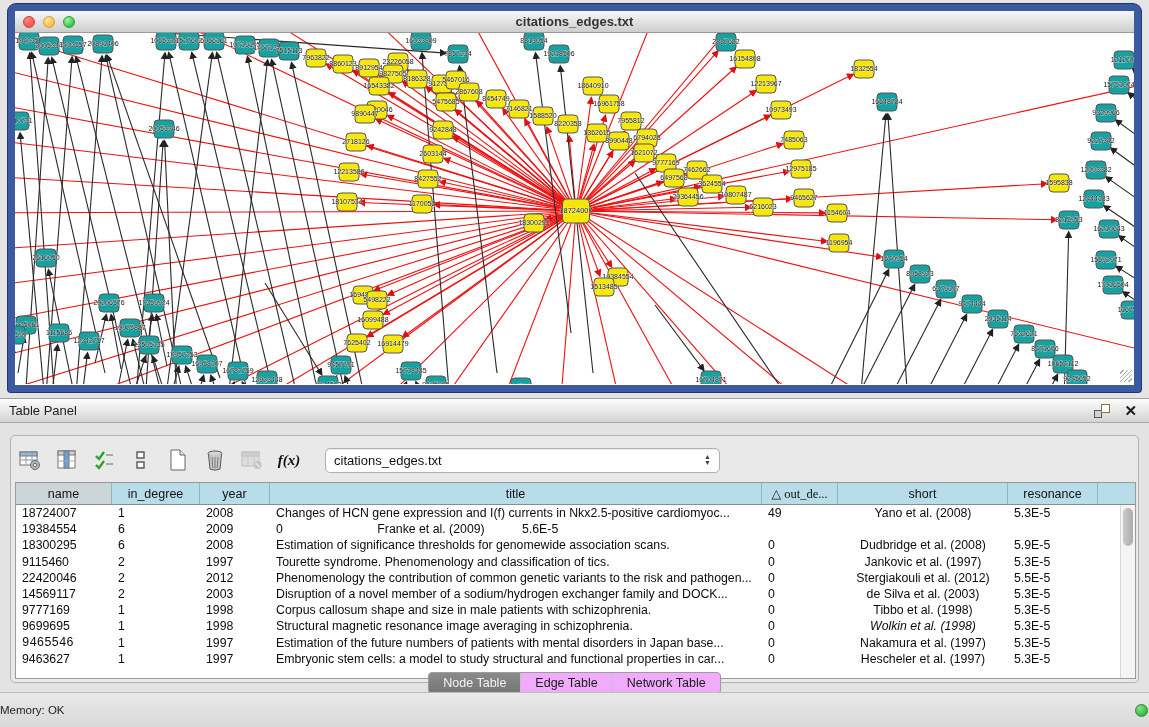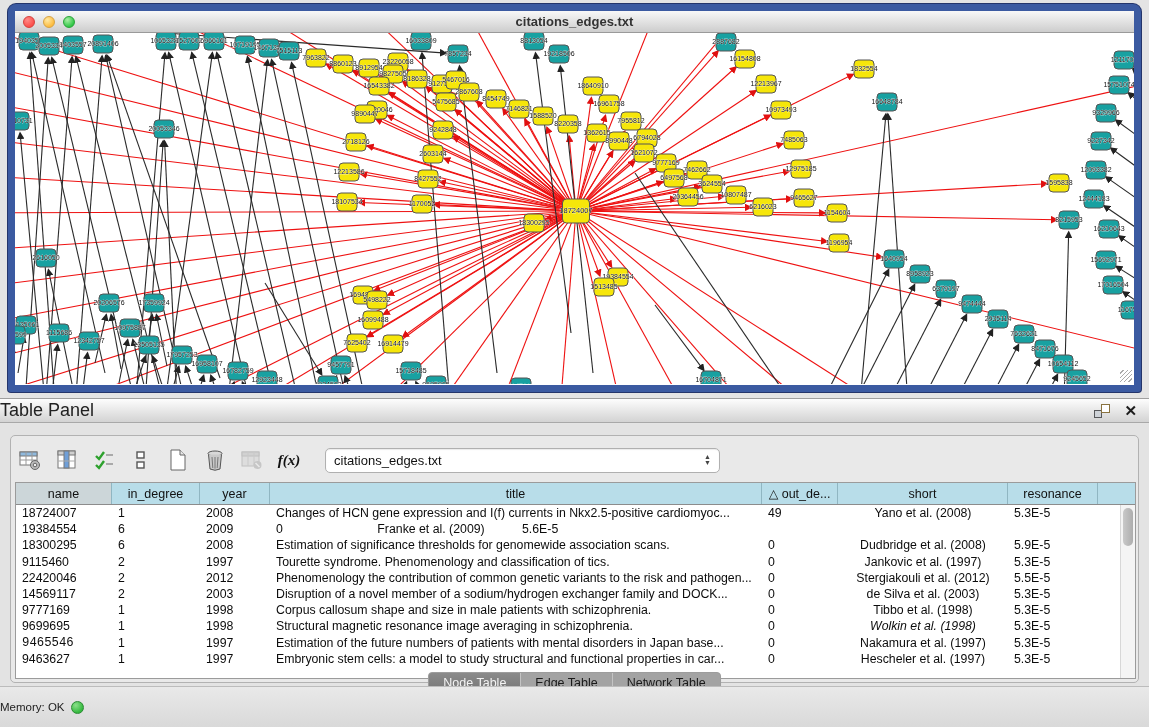--- a/index.html
+++ b/index.html
@@ -21,21 +21,21 @@
   .light.green { background:radial-gradient(circle at 35% 30%, #a9eea4, #33c748 70%); border:1px solid #29a338; }
   .net-canvas { position:relative; width:1119px; height:351px; background:#fff; overflow:hidden; }
   .net-canvas svg { position:absolute; left:0; top:0; }
   .grip { position:absolute; right:2px; bottom:2px; width:12px; height:12px;
     background:repeating-linear-gradient(135deg,transparent 0 2px,#aaa 2px 3px); }
 
   
   .panel-header { position:absolute; left:0; top:398px; width:1149px; height:25px;
     background:linear-gradient(#fdfdfd,#d3d3d3); border-top:1px solid #9f9f9f;
     border-bottom:1px solid #a8a8a8; display:flex; align-items:center; }
-  .panel-header .ptitle { font-size:18px; color:#222; }
+  .panel-header .ptitle { font-size:13px; color:#222; margin-left:9px; }
   .panel-header .spacer { flex:1; }
   .float-ic { width:16px; height:14px; position:relative; margin-right:14px; cursor:pointer; }
   .float-ic .sq1 { position:absolute; left:0; bottom:0; width:8px; height:8px; border:1px solid #57585a; background:#cfd3d8; }
   .float-ic .sq2 { position:absolute; right:0; top:0; width:9px; height:9px; border:1px solid #8a7340; background:#fff; }
   .close-ic { font-size:15px; font-weight:bold; color:#1c1c1c; margin-right:12px; cursor:pointer; line-height:1; }
 
   .panel-body { position:absolute; left:0; top:424px; width:1149px; height:276px; background:#e3e3e3; }
   .inner { position:absolute; left:10px; top:11px; width:1129px; height:248px;
     background:#e9e9e9; border:1px solid #b2b2b2; border-radius:5px; }
   .toolbar { position:absolute; left:6px; top:4px; height:40px; display:flex; align-items:center; gap:11px; }
@@ -56,29 +56,29 @@
   .th.first { background:#ccd6d9; }
   .tbody .tr { display:flex; height:16.2px; align-items:center; cursor:pointer; }
   .td { font-size:12.3px; color:#0c0c0c; white-space:nowrap; overflow:hidden; padding-left:6px; }
   .td.center { text-align:center; padding-left:0; }
   .vscroll { position:absolute; right:0; top:22px; bottom:0; width:15px; background:#f4f4f4; border-left:1px solid #d7d7d7; }
   .vthumb { position:absolute; left:2px; top:3px; width:10px; height:38px; background:linear-gradient(90deg,#c9c9c9,#adadad); border-radius:5px; }
 
   
   .tabs { position:absolute; left:0; top:672px; width:1149px; display:flex; justify-content:center; }
   .seg { display:flex; border:1px solid #9d9d9d; border-radius:4px; overflow:hidden;
-    background:#a3a3a3; box-shadow:0 1px 1px rgba(0,0,0,.12);align-items:center; }
+    background:#f0abfc; box-shadow:0 1px 1px rgba(0,0,0,.12);align-items:center; }
   .seg .tab { font-size:12.5px; padding:3px 14px; color:#1a1a1a; border-right:1px solid #c4c4c4; cursor:pointer; }
   .seg .tab:last-child { border-right:none; }
   .seg .tab.active { background:linear-gradient(#8b8b8b,#757575); color:#f4f4f4; }
 
   
-  .statusbar { position:absolute; left:0; bottom:0; width:1149px; height:41px;
+  .statusbar { position:absolute; left:0; bottom:0; width:1149px; height:35px;
     background:linear-gradient(#e9e9e9,#d9d9d9); border-top:1px solid #bcbcbc;
-    display:flex; align-items:center; justify-content:flex-start; gap:6px; padding-right:1px; }
+    display:flex; align-items:center; justify-content:space-between; gap:6px; padding-right:1px; }
   .statusbar .mem { font-size:11.5px; color:#222; }
   .memdot { width:13px; height:13px; border-radius:50%;
     background:radial-gradient(circle at 35% 30%, #8ce08a, #35b93f 70%); border:1px solid #2b8a33; }
 </style>
 </head>
 <body>
 
 <div class="net-window">
   <div class="titlebar">
     <div class="lights">
@@ -584,21 +584,21 @@
         <span class="arrows">▲<br>▼</span>
       </div>
     </div>
 
     <div class="tablewrap">
       <div class="thead" id="thead">
           <div class="th first" style="width: 96px;">name</div>
           <div class="th" style="width: 88px;">in_degree</div>
           <div class="th" style="width: 70px;">year</div>
           <div class="th" style="width: 492px;">title</div>
-          <div class="th" style="width: 76px;">△ out_de...</div>
+          <div class="th" style="width: 76px; font-family: Liberation Serif, serif;">△ out_de...</div>
           <div class="th" style="width: 170px;">short</div>
           <div class="th" style="width: 90px;">resonance</div>
         </div>
       <div class="tbody" id="tbody">
           <div class="tr">
             <div class="td" style="width: 96px;">18724007</div>
             <div class="td" style="width: 88px;">1</div>
             <div class="td" style="width: 70px;">2008</div>
             <div class="td" style="width: 492px;">Changes of HCN gene expression and I(f) currents in Nkx2.5-positive cardiomyoc...</div>
             <div class="td" style="width: 76px;">49</div>

